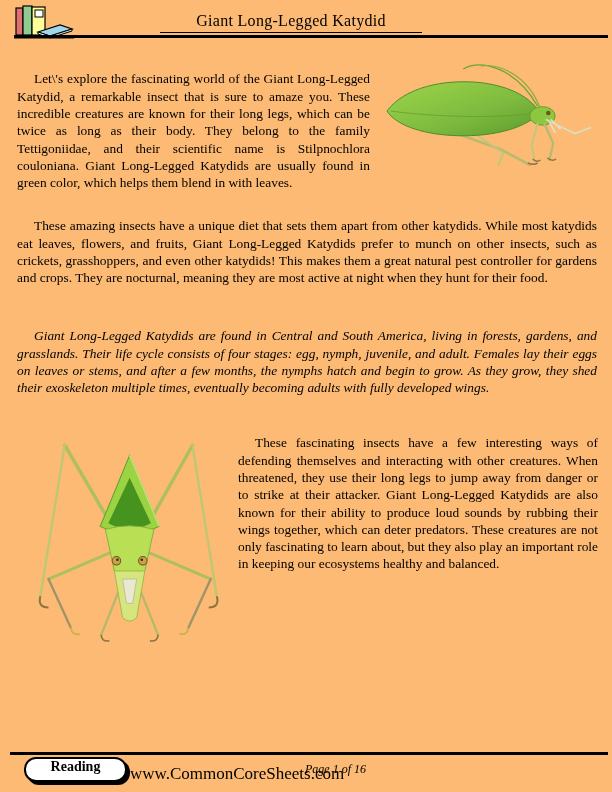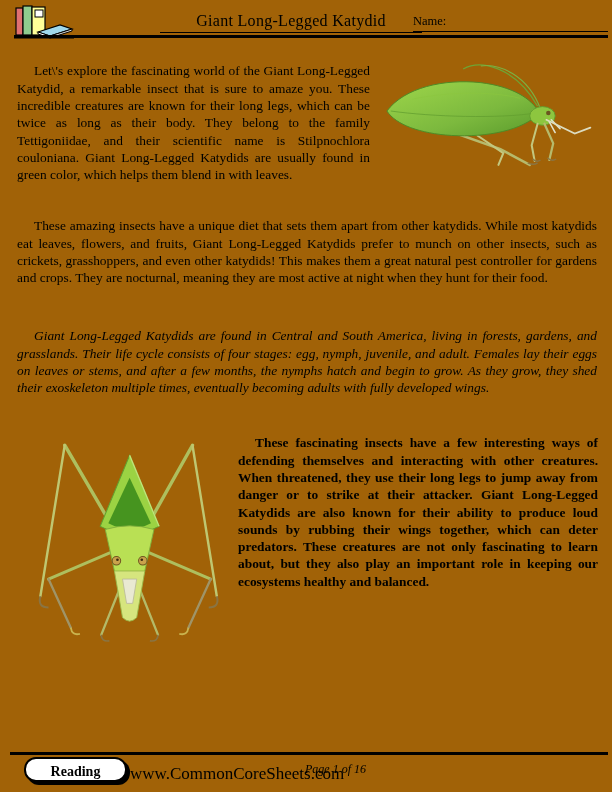--- a/index.html
+++ b/index.html
@@ -1,19 +1,19 @@
 <!DOCTYPE html>
 <html><head>
 <meta charset="utf-8">
 <style>
   html,body{margin:0;padding:0;background:#888;}
   .page{
     position:relative;
     width:612px;height:792px;
-    background:#a16207;
+    background:#fdba74;
     font-family:"Liberation Serif", serif;
     color:#000;
     overflow:hidden;
     margin:0 auto;
   }
   
   .logo{position:absolute;left:14px;top:3px;width:60px;height:36px;}
   .header-rule{position:absolute;left:14px;top:35px;width:594px;height:3px;background:#000;}
   .page-title{
     position:absolute;left:160px;top:12px;width:262px;
@@ -23,35 +23,35 @@
   .name-line{
     position:absolute;left:413px;top:14px;width:195px;height:17px;
     border-bottom:1.5px solid #000;font-size:12.5px;
   }
   
   .para{
     position:absolute;
     font-size:13.4px;line-height:17.3px;
     text-align:justify;text-indent:17px;
   }
-  .p1{left:17px;top:49px;width:353px;}
+  .p1{left:17px;top:57px;width:353px;}
   .p2{left:17px;top:204px;width:580px;}
   .p3{left:17px;top:314px;width:580px;font-style:italic;}
-  .p4{left:238px;top:421px;width:360px;font-weight:bold;}
+  .p4{left:238px;top:421px;width:360px;}
   
   .img-side{position:absolute;left:383px;top:55px;width:225px;height:113px;}
   .img-front{position:absolute;left:12px;top:428px;width:218px;height:220px;}
   .img-side svg,.img-front svg,.logo svg{width:100%;height:100%;display:block;}
   
   .footer-rule{position:absolute;left:10px;top:752px;width:598px;height:3px;background:#000;}
   .category-badge{
     position:absolute;left:24px;top:757px;width:99px;height:21px;
     background:#fff;border:2.5px solid #000;border-radius:12px;
     box-shadow:3px 3px 0 #000;
-    display:flex;align-items:flex-end;justify-content:center;
+    display:flex;align-items:flex-start;justify-content:center;
     font-size:14px;font-weight:bold;
   }
   .website{position:absolute;left:130px;top:764px;font-size:17px;}
   .page-info{position:absolute;left:305px;top:762px;font-size:12px;font-style:italic;}
 </style>
 </head>
 <body>
 
 <div class="page">
 
@@ -65,23 +65,20 @@
       <rect x="21" y="7" width="8" height="7" fill="#ffffff" stroke="#000" stroke-width="1"></rect>
       <path d="M24,29 L46,22 L58,26 L36,33 Z" fill="#9fd8ec" stroke="#000" stroke-width="1.2"></path>
       <path d="M24,29 L36,33 L36,35 L24,31 Z" fill="#ffffff" stroke="#000" stroke-width="1"></path>
       <path d="M36,33 L58,26 L58,28 L36,35 Z" fill="#dddddd" stroke="#000" stroke-width="1"></path>
       <rect x="0" y="32" width="60" height="3.5" fill="#000"></rect>
     </svg>
   </div>
 
   <div class="page-title">Giant Long-Legged Katydid</div>
 
-  <div class="name-line">
-    <span>Name:</span>
-  </div>
 
   <p class="para p1">Let\'s explore the fascinating world of the Giant Long-Legged Katydid, a remarkable insect that is sure to amaze you. These incredible creatures are known for their long legs, which can be twice as long as their body. They belong to the family Tettigoniidae, and their scientific name is Stilpnochlora couloniana. Giant Long-Legged Katydids are usually found in green color, which helps them blend in with leaves.</p>
 
   <div class="img-side">
     <svg viewBox="0 0 230 115" xmlns="http://www.w3.org/2000/svg">
       <defs>
         <linearGradient id="wg1" x1="0" y1="0" x2="1" y2="1">
           <stop offset="0" stop-color="#9ed64a"></stop>
           <stop offset="0.6" stop-color="#7cb93e"></stop>
           <stop offset="1" stop-color="#5a9b2c"></stop>

